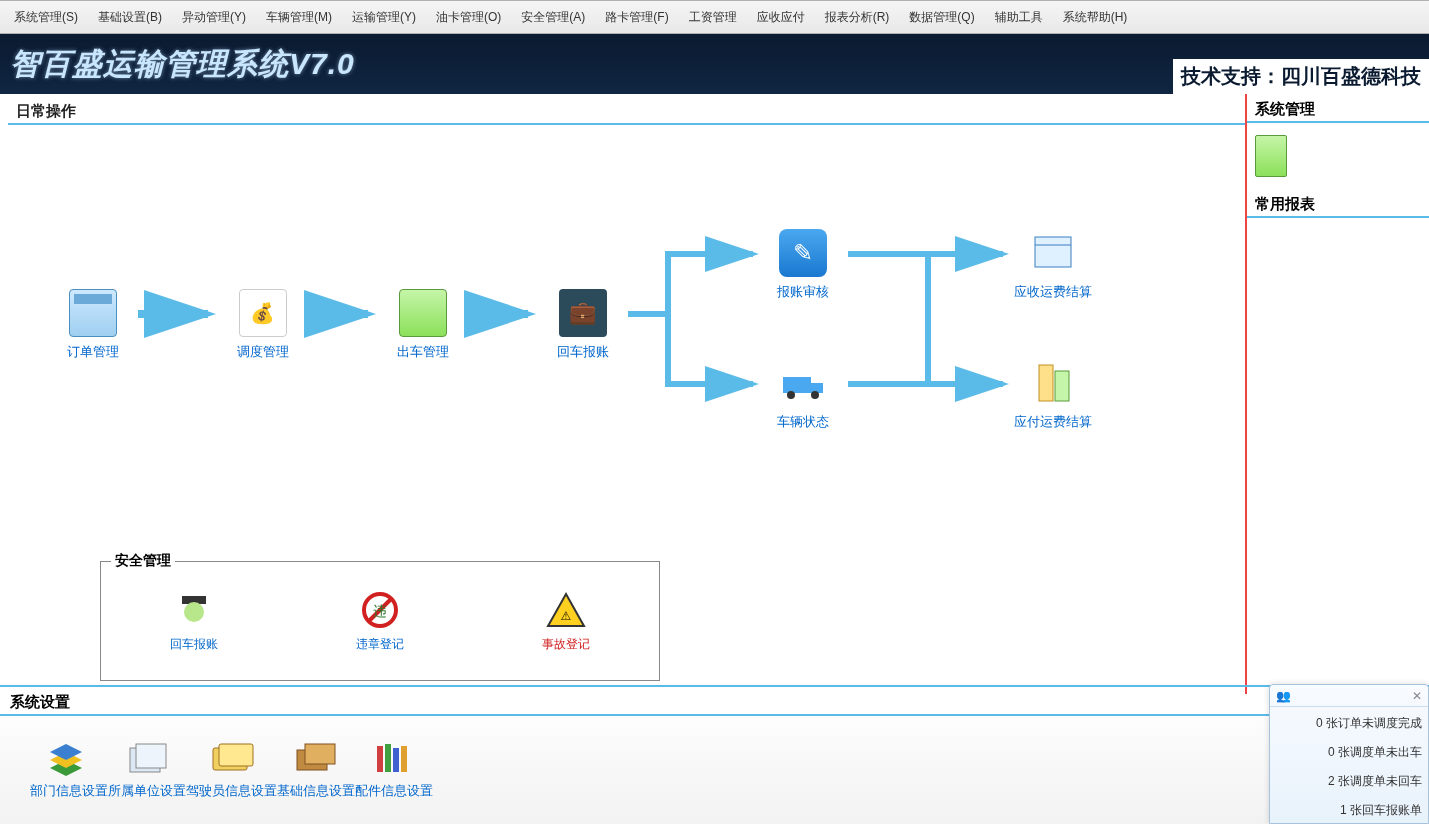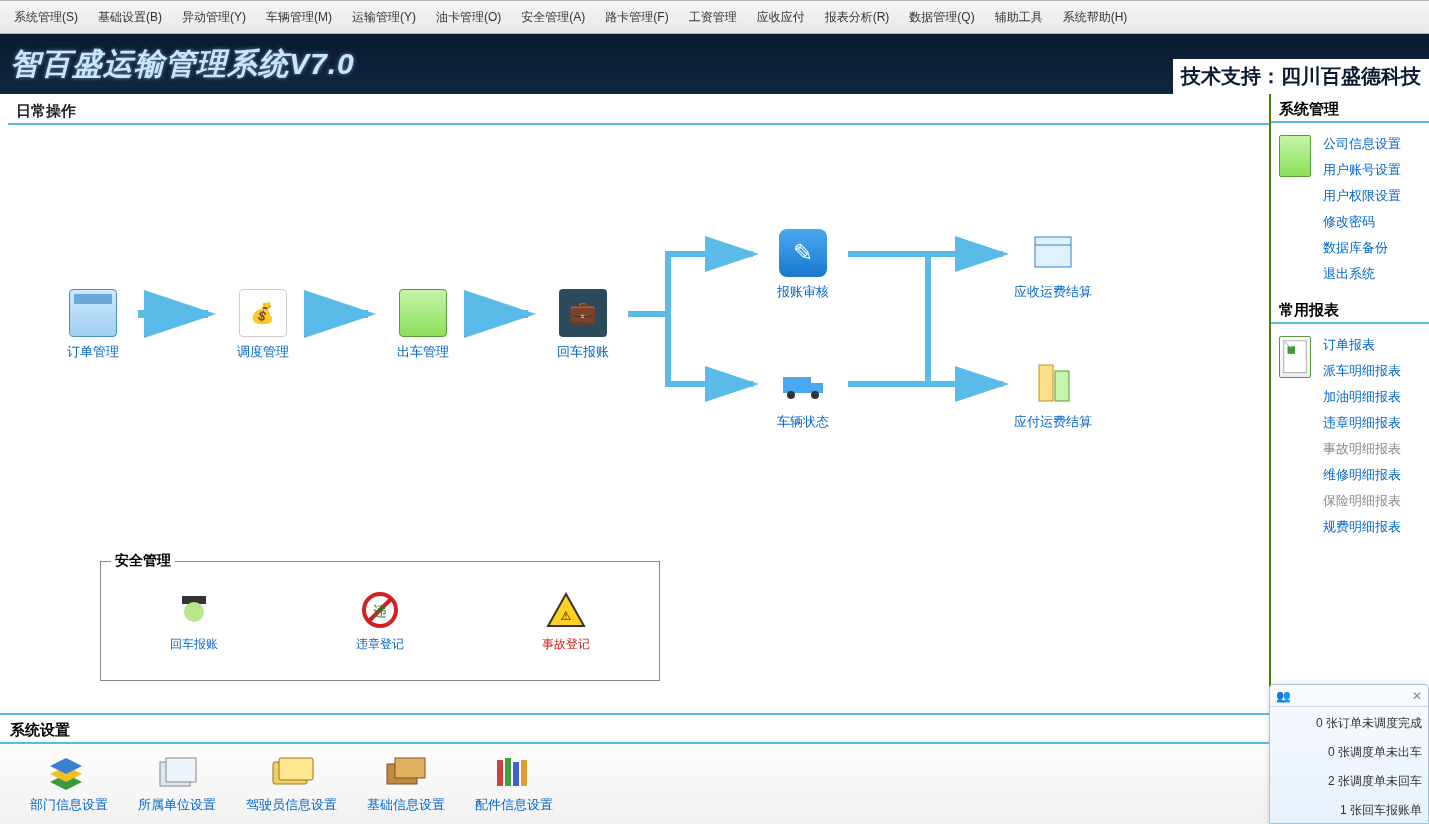--- a/index.html
+++ b/index.html
@@ -21,35 +21,35 @@
 .wf-item { position: absolute; text-align: center; width: 90px; }
 .wf-icon { width: 48px; height: 48px; margin: 0 auto 6px; display: flex; align-items: center; justify-content: center; border-radius: 4px; }
 .wf-label { color: #0066cc; font-size: 13px; }
 
 .safety-box { border: 1px solid #888; position: absolute; top: 440px; left: 100px; width: 560px; height: 120px; margin-top: 27px; }
 .safety-title { position: relative; top: -10px; left: 10px; background: #fff; display: inline-block; padding: 0 4px; font-size: 14px; font-weight: bold; }
 .safety-items { display: flex; justify-content: space-around; padding-top: 10px; }
 .safety-item { text-align: center; }
 .safety-item .si-icon { width: 40px; height: 40px; margin: 0 auto 6px; }
 
-.right-panel { width: 160px; border-left: 2px solid #4d7c0f; padding: 4px 0 0 0; }
+.right-panel { width: 184px; border-left: 2px solid #ef4444; padding: 4px 0 0 0; }
 .rp-section-title { font-size: 15px; font-weight: bold; padding: 2px 8px; }
 .rp-line { border-bottom: 2px solid #5bbbe8; margin-bottom: 6px; }
 .rp-block { display: flex; padding: 6px 8px 16px; }
 .rp-icon { width: 32px; height: 42px; background: linear-gradient(#c5f5a8,#8ce05a); border: 1px solid #5a9a3a; border-radius: 2px; position: relative; margin-right: 12px; flex-shrink:0;}
 .rp-icon.report { background: linear-gradient(#fff,#eee); }
 .rp-links { display: flex; flex-direction: column; gap: 8px; }
 .rp-links a { color: #0066cc; text-decoration: none; font-size: 13px; cursor: default; }
 .rp-links a.muted { color: #888; }
 
 .bottom-bar { position: absolute; bottom: 0; left: 0; right: 0; }
 .bottom-title-row { border-top: 2px solid #5bbbe8; }
 .bottom-title { font-size: 15px; font-weight: bold; padding: 6px 10px 2px; }
 .bottom-line { border-bottom: 2px solid #5bbbe8; }
-.bottom-items { display: flex; gap: 30px; padding: 10px 30px; background: linear-gradient(#fdfdfd,#f2f2f2); }
+.bottom-items { display: flex; padding: 24px 30px; background: linear-gradient(#fdfdfd,#f2f2f2); }
 .bot-item { text-align: center; }
 .bot-icon { width: 46px; height: 36px; margin: 0 auto 6px; }
 .bot-label { color: #0066cc; font-size: 13px; }
 
 .notify { position: absolute; right: 0; bottom: 0; width: 160px; height: 140px; background: linear-gradient(#f8fbff,#e8f2fb); border: 1px solid #a8c4dd; border-radius: 4px 4px 0 0; box-shadow: 0 0 6px rgba(0,0,0,.15); }
 .notify-head { height: 22px; display: flex; justify-content: space-between; align-items: center; padding: 0 6px; border-bottom: 1px solid #cddceb; }
 .notify-body { padding: 8px 6px; display: flex; flex-direction: column; gap: 12px; }
 .notify-body span { color: #333; font-size: 12px; text-align: right; }
 
 .ic-grid { background: linear-gradient(#cde8ff,#9fcff0); border: 1px solid #4a8fc0; position: relative; }
@@ -187,48 +187,23 @@
         </div>
       </div>
     </div>
   </div>
 
   <div class="right-panel">
     <div class="rp-section-title">系统管理</div>
     <div class="rp-line"></div>
     <div class="rp-block">
       <div class="rp-icon"></div>
-      <div class="rp-links">
-        <a>公司信息设置</a>
-        <a>用户账号设置</a>
-        <a>用户权限设置</a>
-        <a>修改密码</a>
-        <a>数据库备份</a>
-        <a>退出系统</a>
-      </div>
     </div>
     <div class="rp-section-title">常用报表</div>
     <div class="rp-line"></div>
-    <div class="rp-block">
-      <div class="rp-icon report"><svg viewBox="0 0 32 42">
-            <rect x="4" y="4" width="24" height="34" fill="#fff" stroke="#aaa"></rect>
-            <rect x="8" y="10" width="8" height="8" fill="#3a9a3a"></rect>
-            <path d="M4 4 L12 12" stroke="#aaa"></path>
-          </svg></div>
-      <div class="rp-links">
-        <a>订单报表</a>
-        <a>派车明细报表</a>
-        <a>加油明细报表</a>
-        <a>违章明细报表</a>
-        <a class="muted">事故明细报表</a>
-        <a>维修明细报表</a>
-        <a class="muted">保险明细报表</a>
-        <a>规费明细报表</a>
-      </div>
-    </div>
   </div>
 </div>
 
 <div class="bottom-bar">
   <div class="bottom-title-row">
     <div class="bottom-title">系统设置</div>
   </div>
   <div class="bottom-line"></div>
   <div class="bottom-items">
     <div class="bot-item">

